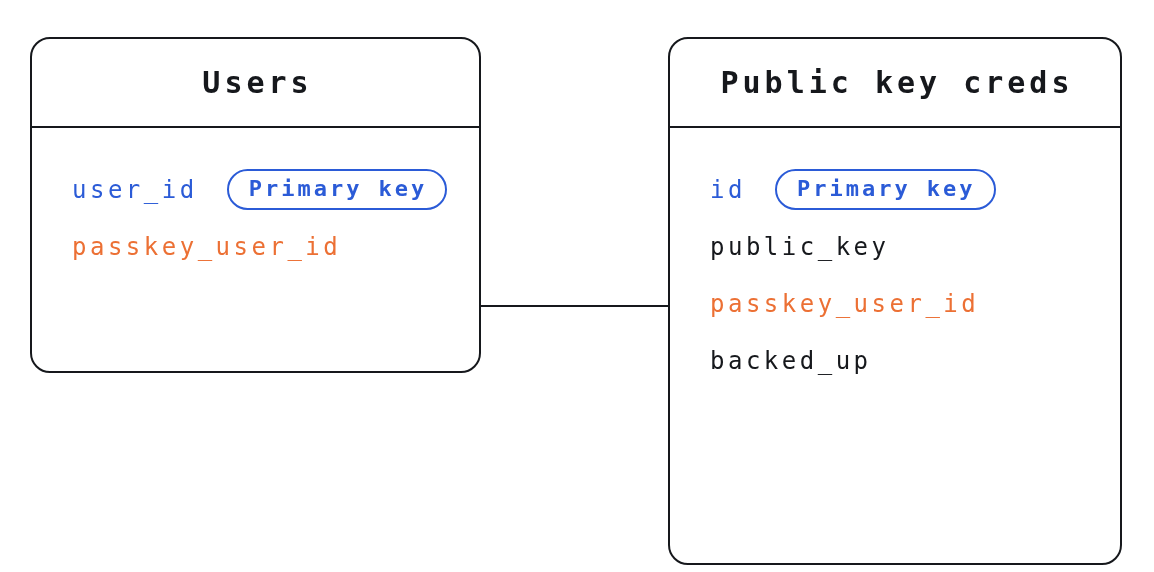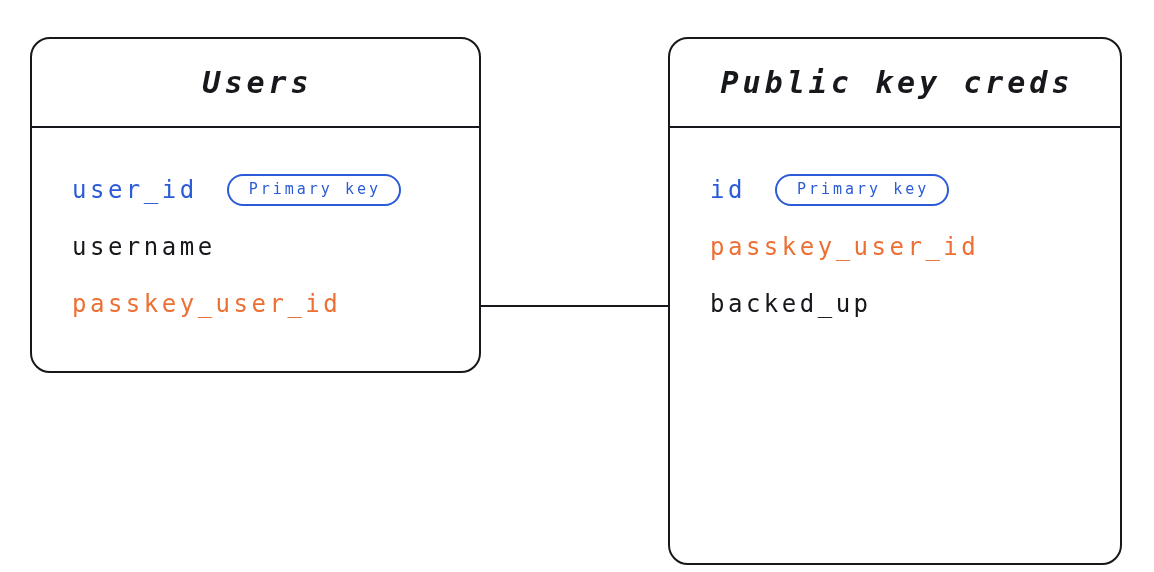--- a/index.html
+++ b/index.html
@@ -53,21 +53,20 @@
     justify-content: center;
   }
   .card-title {
     margin: 11px;
     font-size: 30px;
     font-weight: bold;
     letter-spacing: 4px;
     text-indent: 4px;
     color: var(--text-black, #16181c);
     white-space: nowrap;
-    font-style: italic;
   }
   .field-list {
     list-style: none;
     margin: 0;
     padding: 33px 28px 0 40px;
   }
   .field-row {
     height: 57px;
     display: flex;
     align-items: center;
@@ -82,22 +81,22 @@
   .field-name.linked { color: var(--linked-field-orange, #ec7034); text-align: right; }
   .badge {
     display: inline-flex;
     align-items: center;
     justify-content: center;
     margin-left: 29px;
     padding: 3px 18px 4px 20px;
     border: 2px solid var(--primary-key-blue, #2b5bd7);
     border-radius: 999px;
     color: var(--primary-key-blue, #2b5bd7);
-    font-size: 15px;
-    font-weight: normal;
+    font-size: 22px;
+    font-weight: bold;
     letter-spacing: 3px;
     line-height: 1.4;
     white-space: nowrap;
   }
 </style>
 </head>
 <body>
 
 <div class="canvas">
 
@@ -106,38 +105,38 @@
   <section class="card card-users">
     <header class="card-header">
       <h2 class="card-title">Users</h2>
     </header>
     <ul class="field-list">
       <li class="field-row">
         <span class="field-name pk">user_id</span>
         <span class="badge">Primary key</span>
       </li>
       <li class="field-row">
-        <span class="field-name">username</span>
-      </li>
-      <li class="field-row">
         <span class="field-name linked">passkey_user_id</span>
       </li>
     </ul>
   </section>
 
   <section class="card card-creds">
     <header class="card-header">
       <h2 class="card-title">Public key creds</h2>
     </header>
     <ul class="field-list">
       <li class="field-row">
         <span class="field-name pk">id</span>
         <span class="badge">Primary key</span>
       </li>
       <li class="field-row">
+        <span class="field-name">public_key</span>
+      </li>
+      <li class="field-row">
         <span class="field-name linked">passkey_user_id</span>
       </li>
       <li class="field-row">
         <span class="field-name">backed_up</span>
       </li>
     </ul>
   </section>
 
 </div>
 

